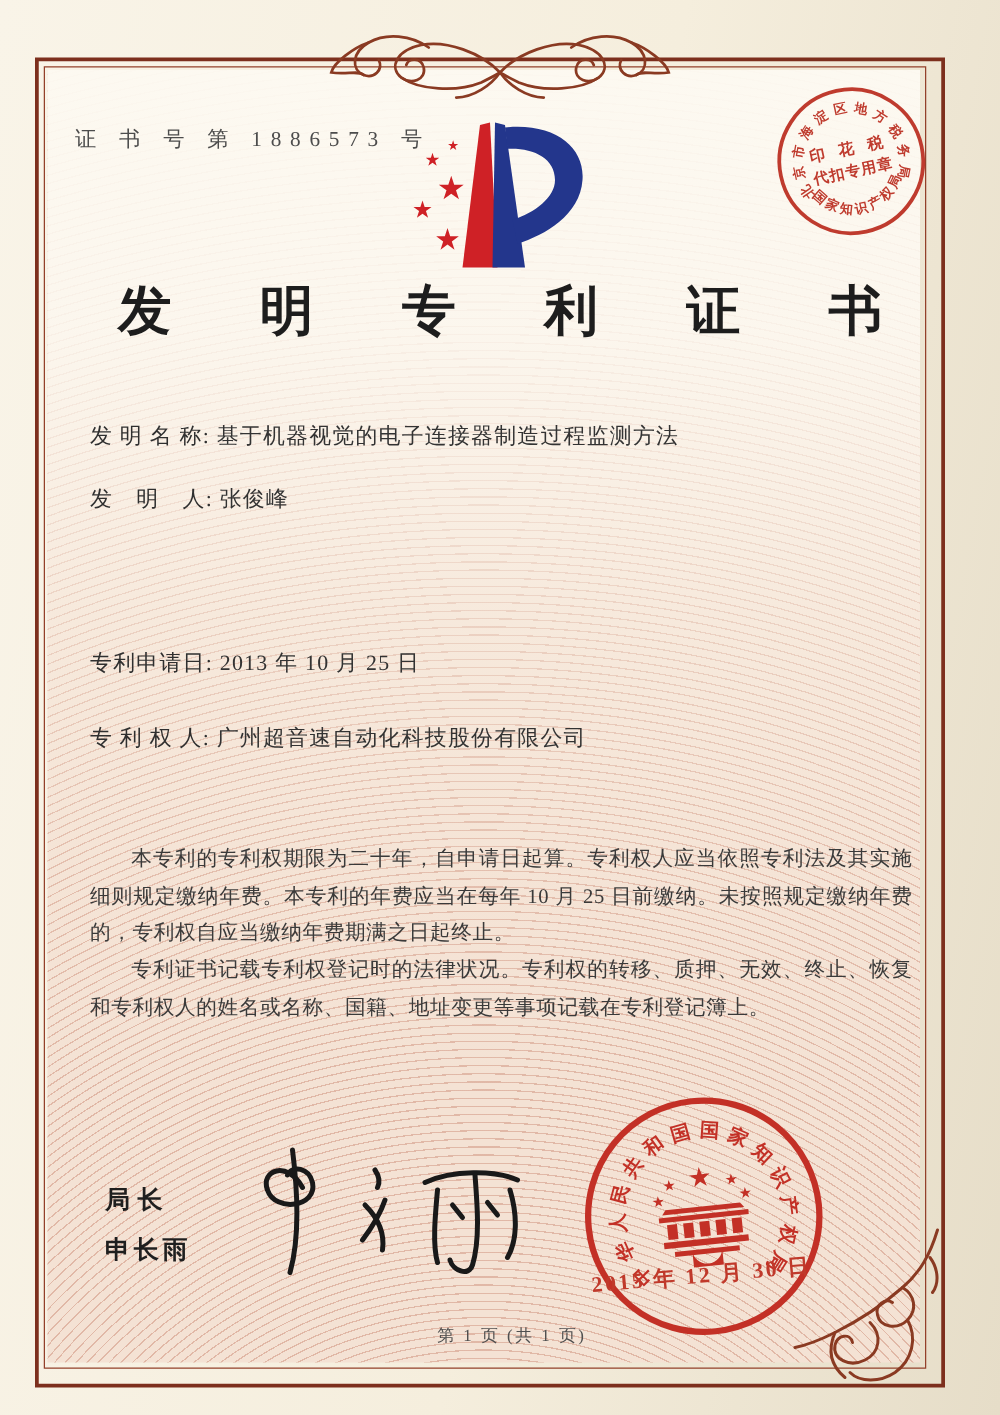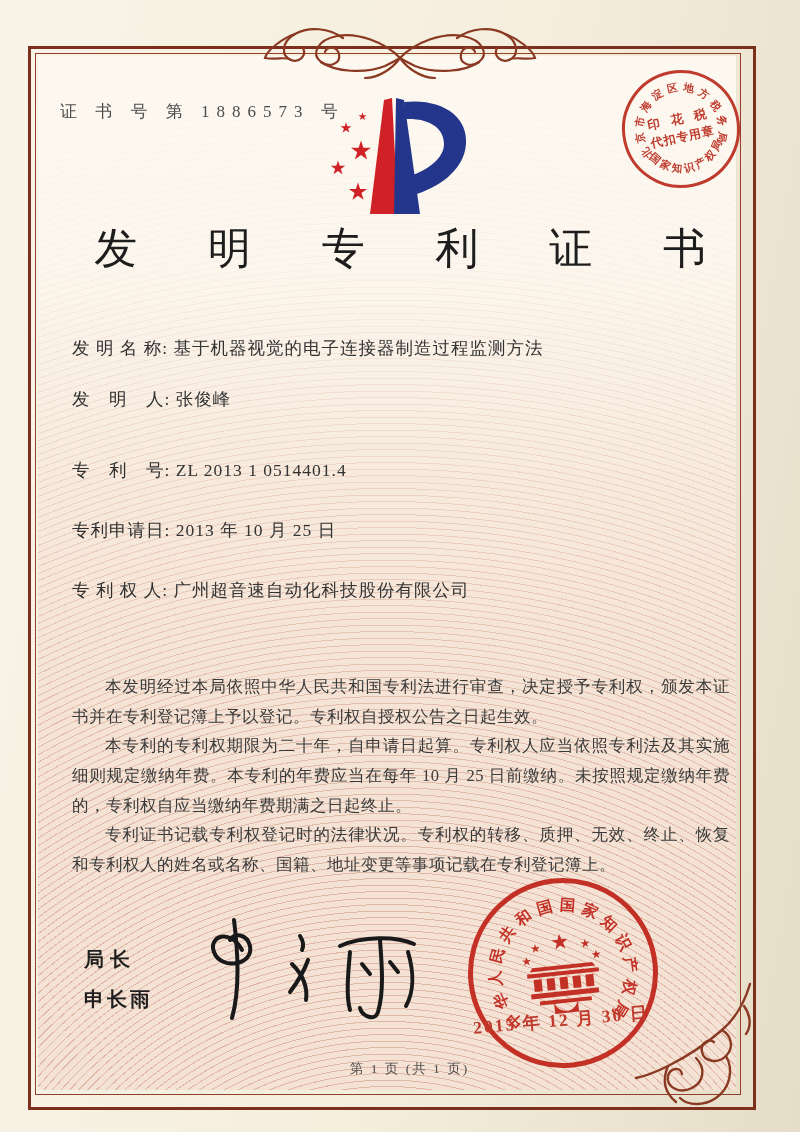--- a/index.html
+++ b/index.html
@@ -9,21 +9,21 @@
   
   .texture{position:absolute;left:38px;top:56px;width:698px;height:1034px;
     background:
       linear-gradient(180deg, rgba(253,250,242,.96) 0%, rgba(253,250,242,.85) 20%, rgba(250,242,230,.45) 42%, rgba(250,240,226,.12) 62%, rgba(250,238,222,0) 80%),
       repeating-radial-gradient(circle at 50% 128%, rgba(193,115,92,.38) 0px, rgba(193,115,92,.38) 1px, rgba(0,0,0,0) 1px, rgba(0,0,0,0) 6.5px),
       #f4e2d4;}
   .frame-outer{position:absolute;left:28px;top:46px;width:722px;height:1058px;border:3px solid #7d2f1d;}
   .frame-inner{position:absolute;left:35px;top:53px;width:704px;height:1040px;border:1px solid #93402a;}
   .abs{position:absolute;}
   .certno{left:60px;top:100px;font-size:17px;color:#4c4c4c;letter-spacing:7px;}
-  .title{left:0;right:0;top:220px;text-align:center;font-size:43px;font-weight:normal;color:#1d1d1d;
+  .title{left:0;right:0;top:220px;text-align:center;font-size:43px;font-weight:bold;color:#1d1d1d;
          letter-spacing:30px;padding-left:30px;}
   .field{left:72px;width:660px;font-size:17.5px;color:#333;letter-spacing:1px;white-space:nowrap;}
   .field .lbl{color:#2f2f2f;margin-top:23px;}
   .paras{left:72px;width:658px;top:672px;font-size:16.5px;color:#3a3a3a;line-height:1.8;letter-spacing:.5px;text-align:justify;}
   .paras p{margin:0;text-indent:2em;}
   .officer{left:84px;font-size:20px;color:#1f1f1f;letter-spacing:6px;font-weight:bold;}
   .footer{left:0;right:0;top:1060px;text-align:center;font-size:13.5px;color:#4f4f4f;letter-spacing:2px;padding-left:19px;}
   
   .stamp{border-radius:50%;color:#bf3b2e;}
   .taxstamp{left:622px;top:70px;width:112px;height:112px;border:3px solid #bf3b2e;
@@ -122,32 +122,28 @@
   </div>
 
   <div class="abs title">发 明 专 利 证 书</div>
 
   <div class="abs field" style="top:336px">
     <span class="lbl">发 明 名 称: </span><span>基于机器视觉的电子连接器制造过程监测方法</span>
   </div>
   <div class="abs field" style="top:387px">
     <span class="lbl">发　明　人: </span><span>张俊峰</span>
   </div>
-  <div class="abs field" style="top:458px">
-    <span class="lbl">专　利　号: </span><span>ZL 2013 1 0514401.4</span>
-  </div>
   <div class="abs field" style="top:518px">
     <span class="lbl">专利申请日: </span><span>2013 年 10 月 25 日</span>
   </div>
   <div class="abs field" style="top:578px">
     <span class="lbl">专 利 权 人: </span><span>广州超音速自动化科技股份有限公司</span>
   </div>
 
   <div class="abs paras">
-    <p>本发明经过本局依照中华人民共和国专利法进行审查，决定授予专利权，颁发本证书并在专利登记簿上予以登记。专利权自授权公告之日起生效。</p>
     <p>本专利的专利权期限为二十年，自申请日起算。专利权人应当依照专利法及其实施细则规定缴纳年费。本专利的年费应当在每年 10 月 25 日前缴纳。未按照规定缴纳年费的，专利权自应当缴纳年费期满之日起终止。</p>
     <p>专利证书记载专利权登记时的法律状况。专利权的转移、质押、无效、终止、恢复和专利权人的姓名或名称、国籍、地址变更等事项记载在专利登记簿上。</p>
   </div>
 
   <div class="abs officer" style="top:946px">局长</div>
   <div class="abs officer" style="top:986px;letter-spacing:3px">申长雨</div>
 
   <svg class="abs" style="left:190px;top:912px" width="250" height="115" viewBox="0 0 250 115">
     <g stroke="#191919" stroke-width="4" fill="none" stroke-linecap="round" stroke-linejoin="round">
       <path d="M52,38 C40,16 18,24 24,40 C30,58 64,54 60,34 C57,22 44,20 40,28"></path>

